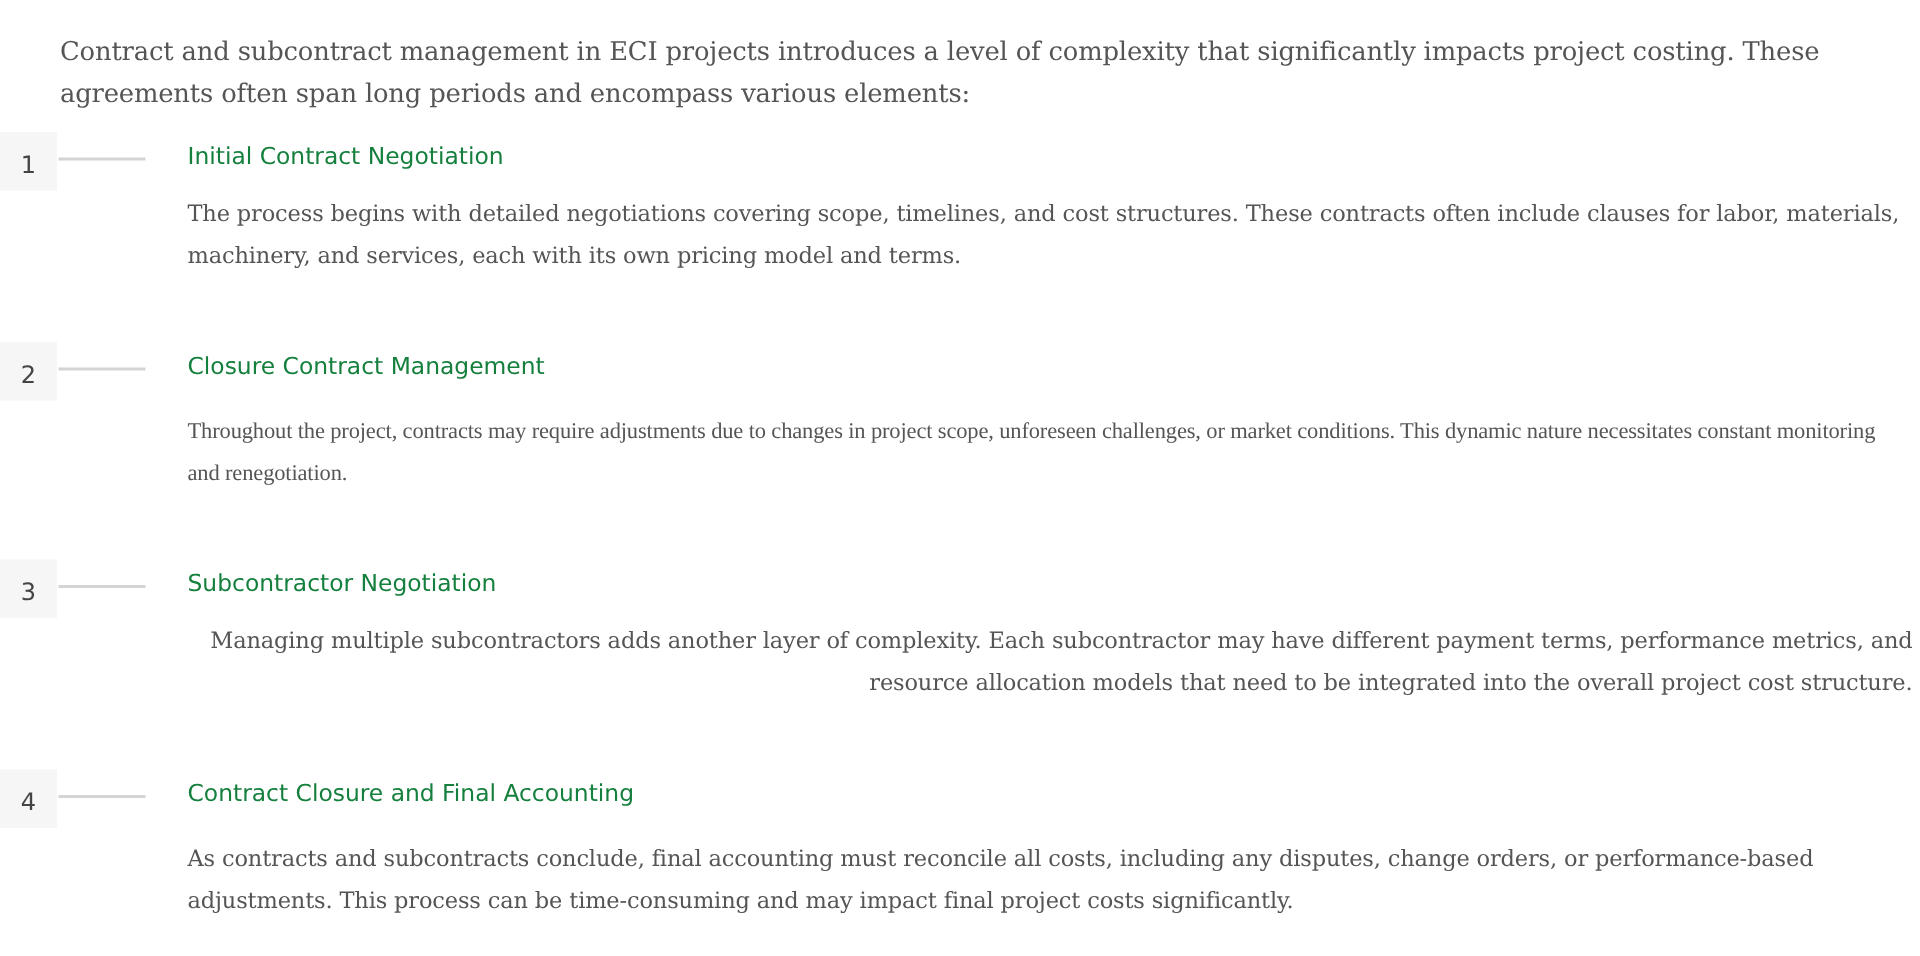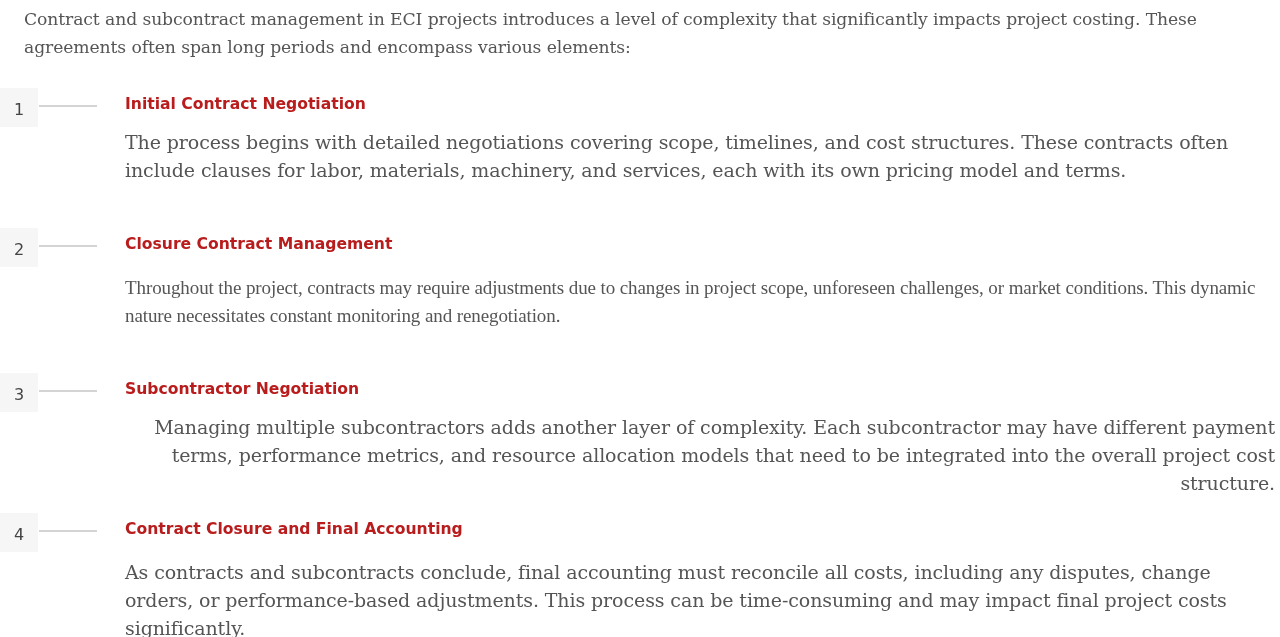--- a/index.html
+++ b/index.html
@@ -12,21 +12,21 @@
     }
     body {
       position: relative;
       color: #555555;
     }
     .intro {
       position: absolute;
       left: 24px;
       top: 5px;
       width: 1240px;
-      margin: 0;
+      margin: 16px;
       font-family: "DejaVu Serif", "Liberation Serif", serif;
       font-size: 17.2px;
       line-height: 28px;
       color: #555555;
       letter-spacing: -0.1px;
     }
     .step {
       position: absolute;
       left: 0;
       width: 1280px;
@@ -55,32 +55,32 @@
       height: 2px;
       background: #d4d4d4;
     }
     .step-title {
       position: absolute;
       left: 125px;
       top: 5px;
       margin: 0;
       font-family: "DejaVu Sans", "Liberation Sans", sans-serif;
       font-size: 15.6px;
-      font-weight: bold;
-      color: #b91c1c;
+      font-weight: normal;
+      color: #15803d;
       line-height: 22px;
       white-space: nowrap;
     }
     .step-body {
       position: absolute;
       left: 125px;
       width: 1150px;
       margin: 0;
       font-family: "DejaVu Serif", "Liberation Serif", serif;
-      font-size: 19px;
+      font-size: 15px;
       line-height: 28px;
       color: #555555;
       letter-spacing: -0.1px;
     }
   </style>
 </head>
 <body>
 
 <p class="intro">Contract and subcontract management in ECI projects introduces a level of complexity that significantly impacts project costing. These agreements often span long periods and encompass various elements:</p>
 

